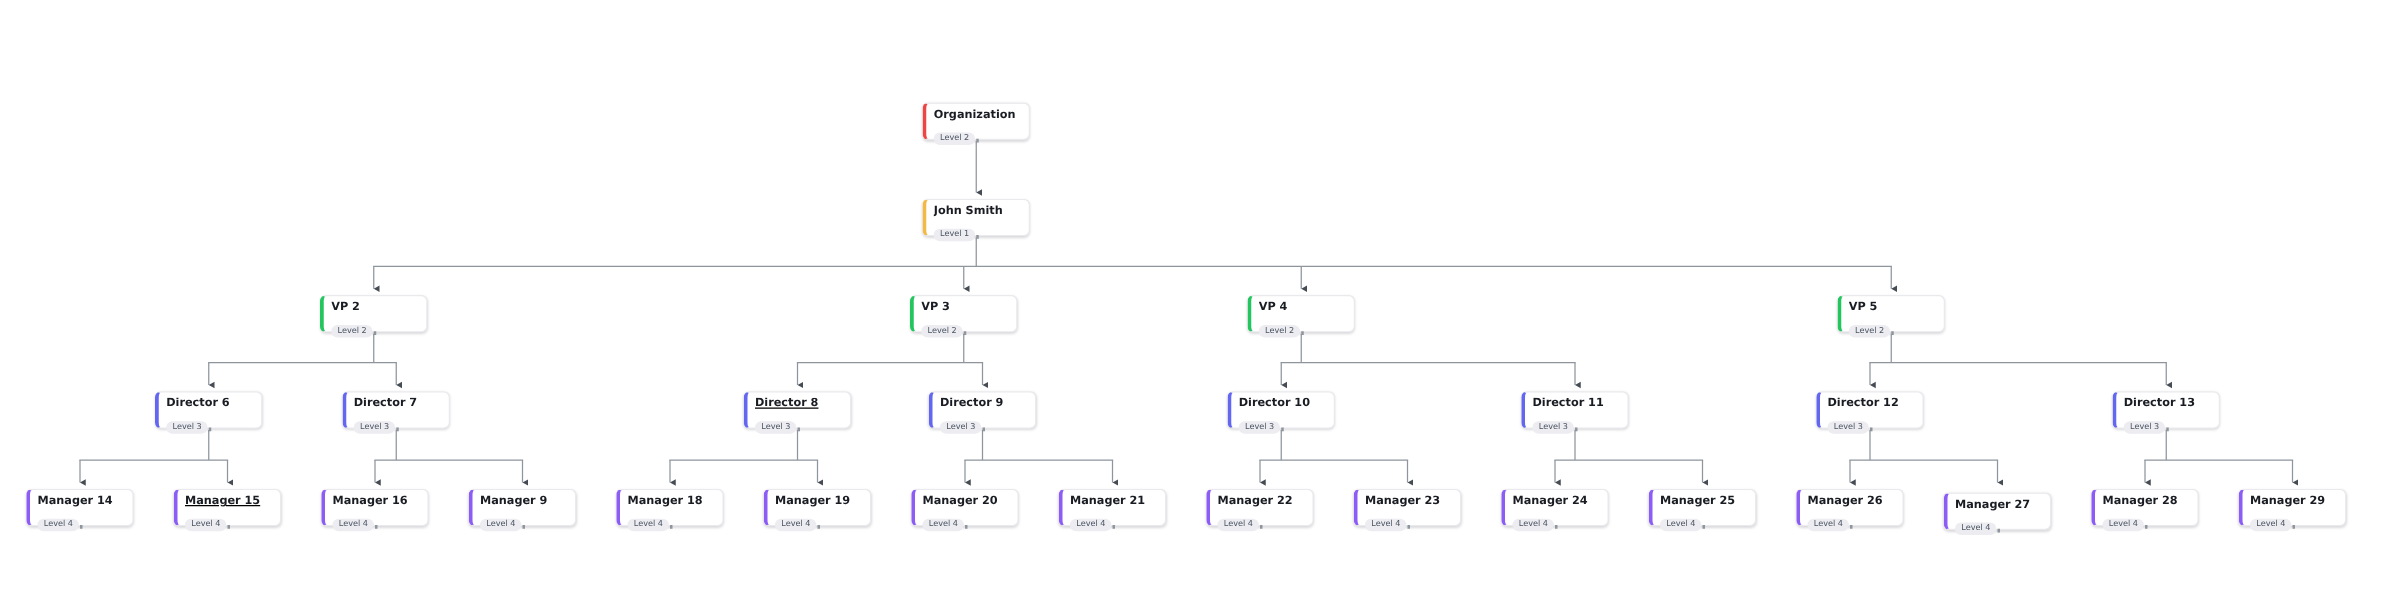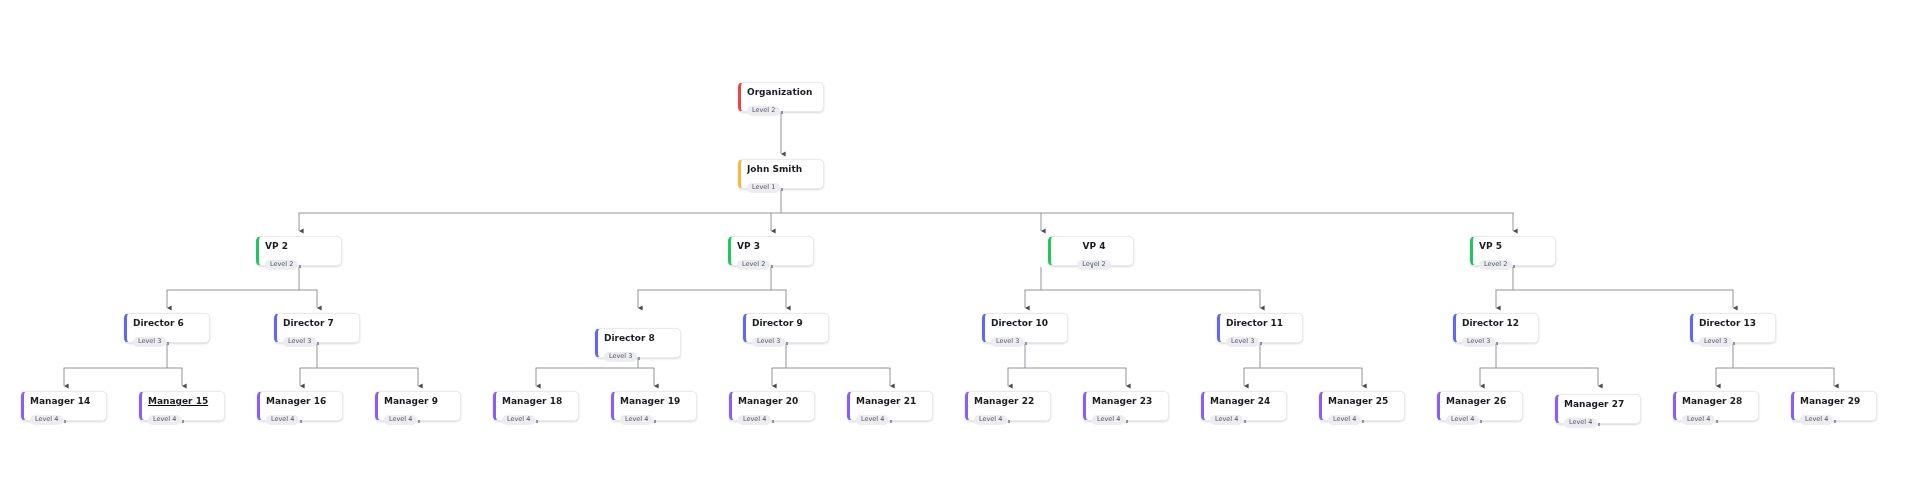--- a/index.html
+++ b/index.html
@@ -137,25 +137,25 @@
         <line class="conn" x1="1715.5" y1="368" x2="1834.5" y2="368"></line>
         <line class="conn" x1="1716" y1="368" x2="1716" y2="386" marker-end="url(#arrowhead)"></line>
         <line class="conn" x1="1834" y1="368" x2="1834" y2="386" marker-end="url(#arrowhead)"></line>
       </g>
   </svg>
   <div>
       <div class="node" style="left: 738px; top: 82px; border-left-color: rgb(239, 68, 68);"><div class="node-title">Organization</div><span class="node-badge">Level 2</span></div>
       <div class="node" style="left: 738px; top: 159px; border-left-color: rgb(244, 185, 66);"><div class="node-title">John Smith</div><span class="node-badge">Level 1</span></div>
       <div class="node" style="left: 256px; top: 236px; border-left-color: rgb(34, 197, 94);"><div class="node-title">VP 2</div><span class="node-badge">Level 2</span></div>
       <div class="node" style="left: 728px; top: 236px; border-left-color: rgb(34, 197, 94);"><div class="node-title">VP 3</div><span class="node-badge">Level 2</span></div>
-      <div class="node" style="left: 1048px; top: 236px; border-left-color: rgb(34, 197, 94); text-align: center;"><div class="node-title">VP 4</div><span class="node-badge">Level 2</span></div>
+      <div class="node" style="left: 998px; top: 236px; border-left-color: rgb(34, 197, 94);"><div class="node-title">VP 4</div><span class="node-badge">Level 2</span></div>
       <div class="node" style="left: 1470px; top: 236px; border-left-color: rgb(34, 197, 94);"><div class="node-title">VP 5</div><span class="node-badge">Level 2</span></div>
       <div class="node" style="left: 124px; top: 313px; border-left-color: rgb(99, 102, 241);"><div class="node-title">Director 6</div><span class="node-badge">Level 3</span></div>
       <div class="node" style="left: 274px; top: 313px; border-left-color: rgb(99, 102, 241);"><div class="node-title">Director 7</div><span class="node-badge">Level 3</span></div>
-      <div class="node" style="left: 595px; top: 328px; border-left-color: rgb(99, 102, 241);"><div class="node-title">Director 8</div><span class="node-badge">Level 3</span></div>
+      <div class="node" style="left: 595px; top: 313px; border-left-color: rgb(99, 102, 241); text-decoration: underline;"><div class="node-title">Director 8</div><span class="node-badge">Level 3</span></div>
       <div class="node" style="left: 743px; top: 313px; border-left-color: rgb(99, 102, 241);"><div class="node-title">Director 9</div><span class="node-badge">Level 3</span></div>
       <div class="node" style="left: 982px; top: 313px; border-left-color: rgb(99, 102, 241);"><div class="node-title">Director 10</div><span class="node-badge">Level 3</span></div>
       <div class="node" style="left: 1217px; top: 313px; border-left-color: rgb(99, 102, 241);"><div class="node-title">Director 11</div><span class="node-badge">Level 3</span></div>
       <div class="node" style="left: 1453px; top: 313px; border-left-color: rgb(99, 102, 241);"><div class="node-title">Director 12</div><span class="node-badge">Level 3</span></div>
       <div class="node" style="left: 1690px; top: 313px; border-left-color: rgb(99, 102, 241);"><div class="node-title">Director 13</div><span class="node-badge">Level 3</span></div>
       <div class="node" style="left: 21px; top: 391px; border-left-color: rgb(139, 92, 246);"><div class="node-title">Manager 14</div><span class="node-badge">Level 4</span></div>
       <div class="node" style="left: 139px; top: 391px; border-left-color: rgb(139, 92, 246); text-decoration: underline;"><div class="node-title">Manager 15</div><span class="node-badge">Level 4</span></div>
       <div class="node" style="left: 257px; top: 391px; border-left-color: rgb(139, 92, 246);"><div class="node-title">Manager 16</div><span class="node-badge">Level 4</span></div>
       <div class="node" style="left: 375px; top: 391px; border-left-color: rgb(139, 92, 246);"><div class="node-title">Manager 9</div><span class="node-badge">Level 4</span></div>
       <div class="node" style="left: 493px; top: 391px; border-left-color: rgb(139, 92, 246);"><div class="node-title">Manager 18</div><span class="node-badge">Level 4</span></div>

